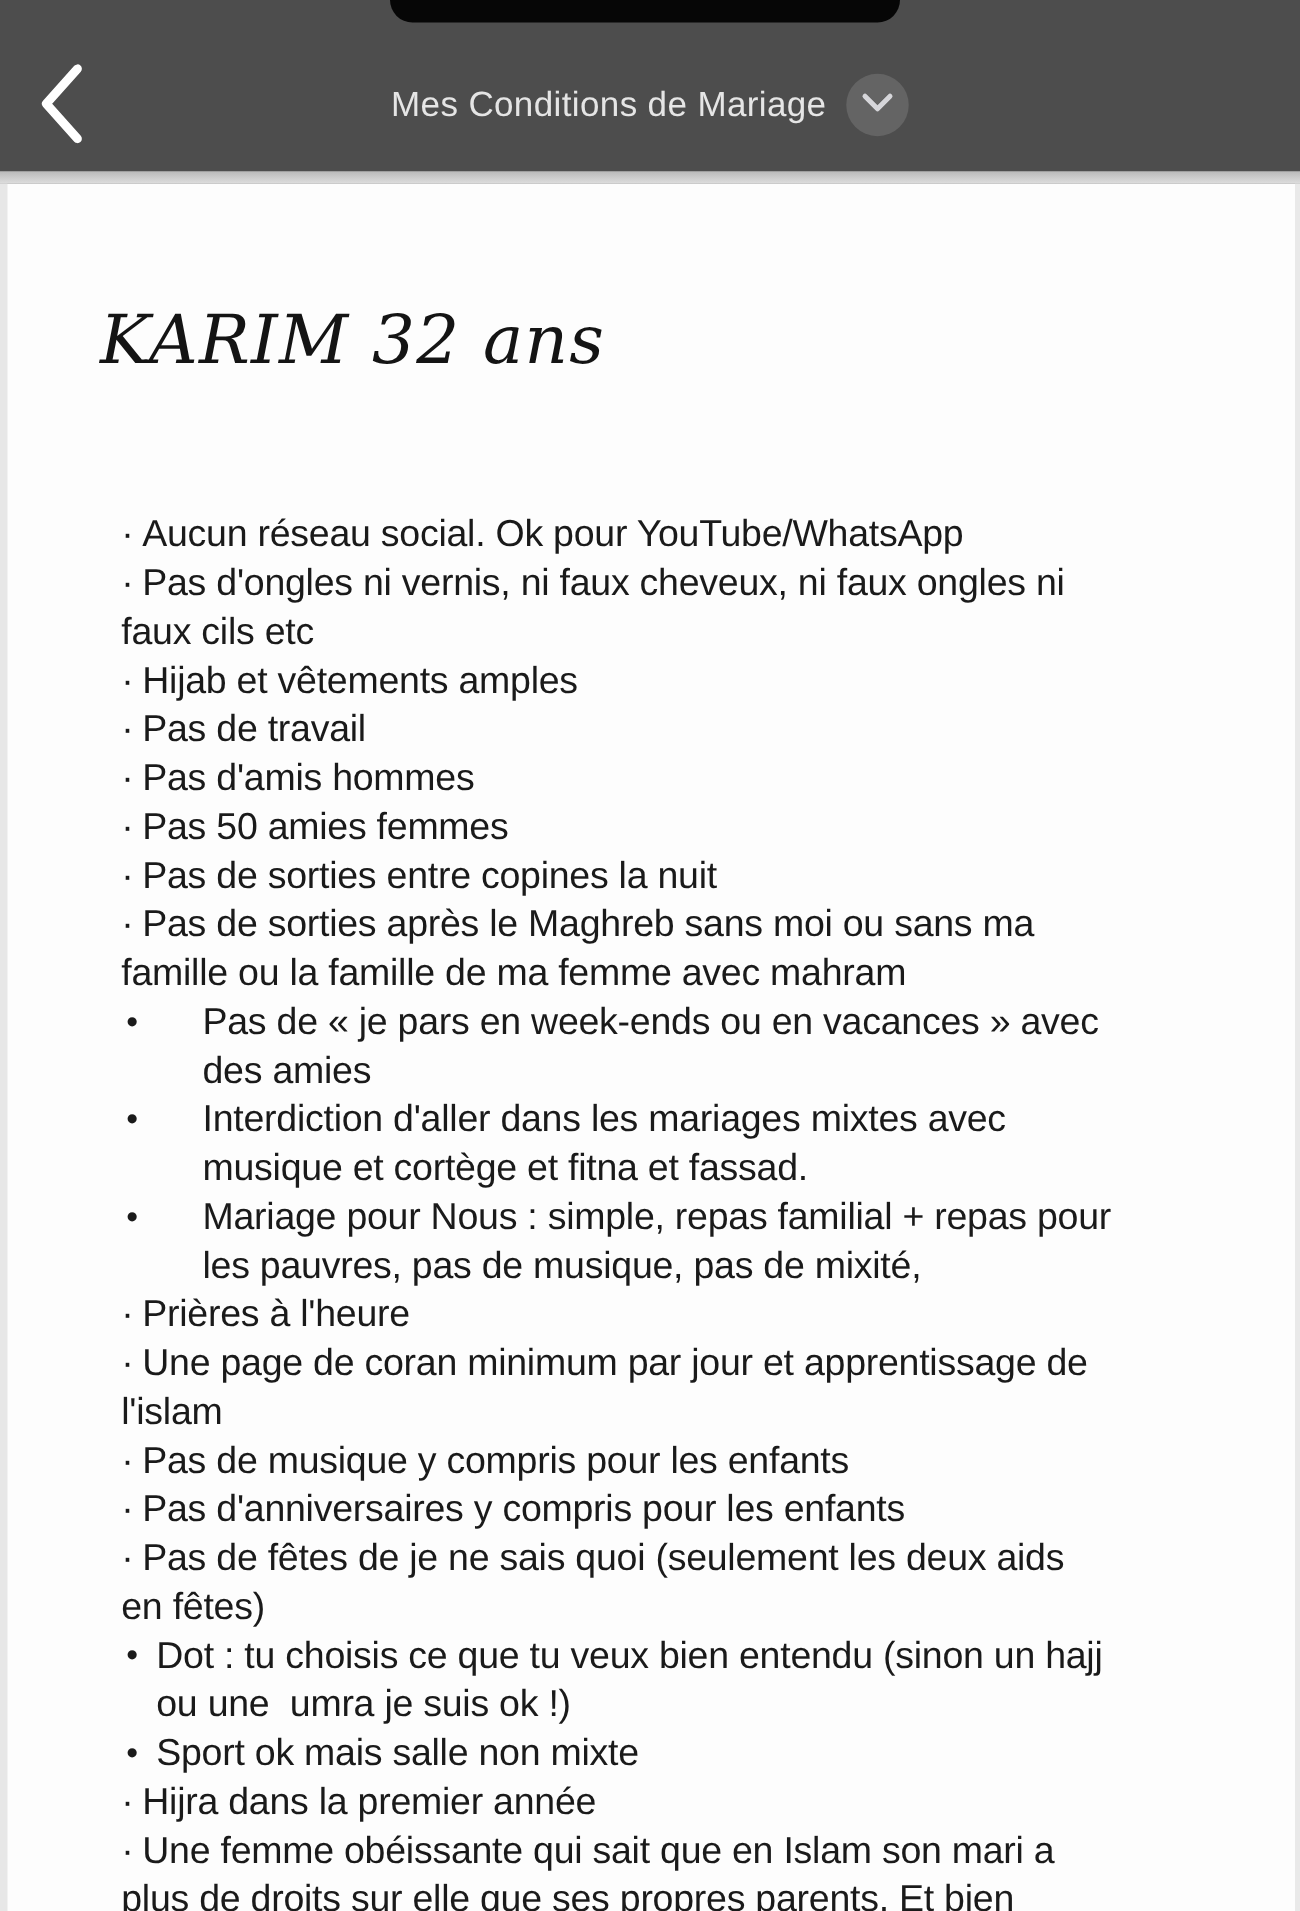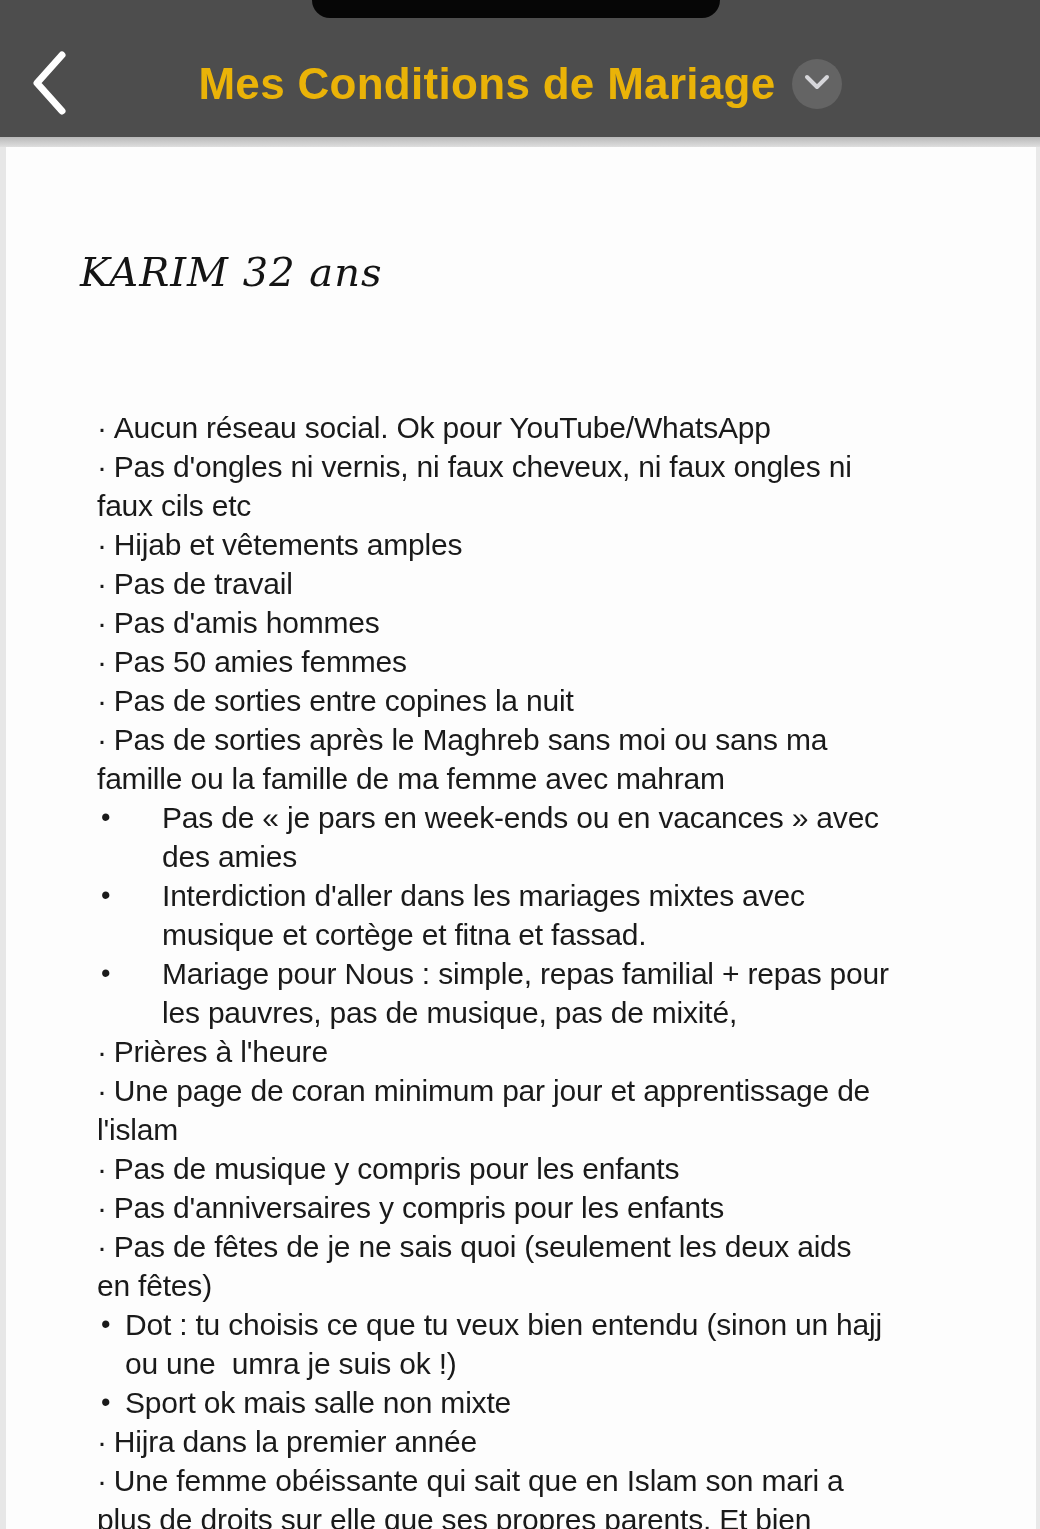--- a/index.html
+++ b/index.html
@@ -7,37 +7,37 @@
   .screen{position:relative;width:1040px;height:1529px;background:#4d4d4d;overflow:hidden;}
 
   
   .navbar{position:absolute;top:0;left:0;width:100%;height:137px;background:#4d4d4d;}
   .notch{position:absolute;top:0;left:312px;width:408px;height:18px;background:#060606;
          border-radius:0 0 24px 24px;}
   .back-button{position:absolute;left:14px;top:44px;width:70px;height:80px;display:flex;
                align-items:center;justify-content:center;background:transparent;border:none;cursor:pointer;}
   .title-row{position:absolute;left:0;right:0;top:30px;height:107px;display:flex;
              align-items:center;justify-content:center;gap:16px;}
-  .nav-title{color:#eab308;font-size:44px;font-weight:700;letter-spacing:.3px;white-space:nowrap;}
+  .nav-title{color:#e5e5e5;font-size:28px;font-weight:400;letter-spacing:.3px;white-space:nowrap;}
   .dropdown-btn{width:50px;height:50px;border-radius:50%;background:rgba(255,255,255,0.13);
                 display:flex;align-items:center;justify-content:center;border:none;cursor:pointer;}
 
   
   .divider-strip{position:absolute;top:137px;left:0;width:100%;height:10px;
                  background:linear-gradient(#b9b9b9,#dedede);}
 
   
   .page{position:absolute;top:147px;left:0;right:0;bottom:0;background:#fdfdfd;}
   .page-edge-left{position:absolute;top:0;left:0;bottom:0;width:6px;background:#e7e7e7;}
   .page-edge-right{position:absolute;top:0;right:0;bottom:0;width:4px;background:#e9e9e9;}
 
   .content{position:absolute;top:0;left:0;right:0;padding:22px 30px 0 97px;color:#1a1a1a;
            font-size:30px;line-height:39px;letter-spacing:-0.2px;white-space:pre;}
   .doc-heading{margin-left:-17px;font-family:"DejaVu Serif",serif;font-style:italic;
-               font-size:40px;line-height:50px;color:#141414;letter-spacing:1px;}
+               font-size:54px;line-height:50px;color:#141414;letter-spacing:1px;}
   .list{margin-top:33px;}
   .item{position:relative;}
   .item .marker-abs{position:absolute;left:4px;top:0;font-size:27px;line-height:39px;}
   .item.wide{padding-left:65px;}
   .item.mid{padding-left:28px;}
   .item.dot .marker-inline{margin-right:7px;}
   .line{height:39px;}
 </style>
 </head>
 <body>

